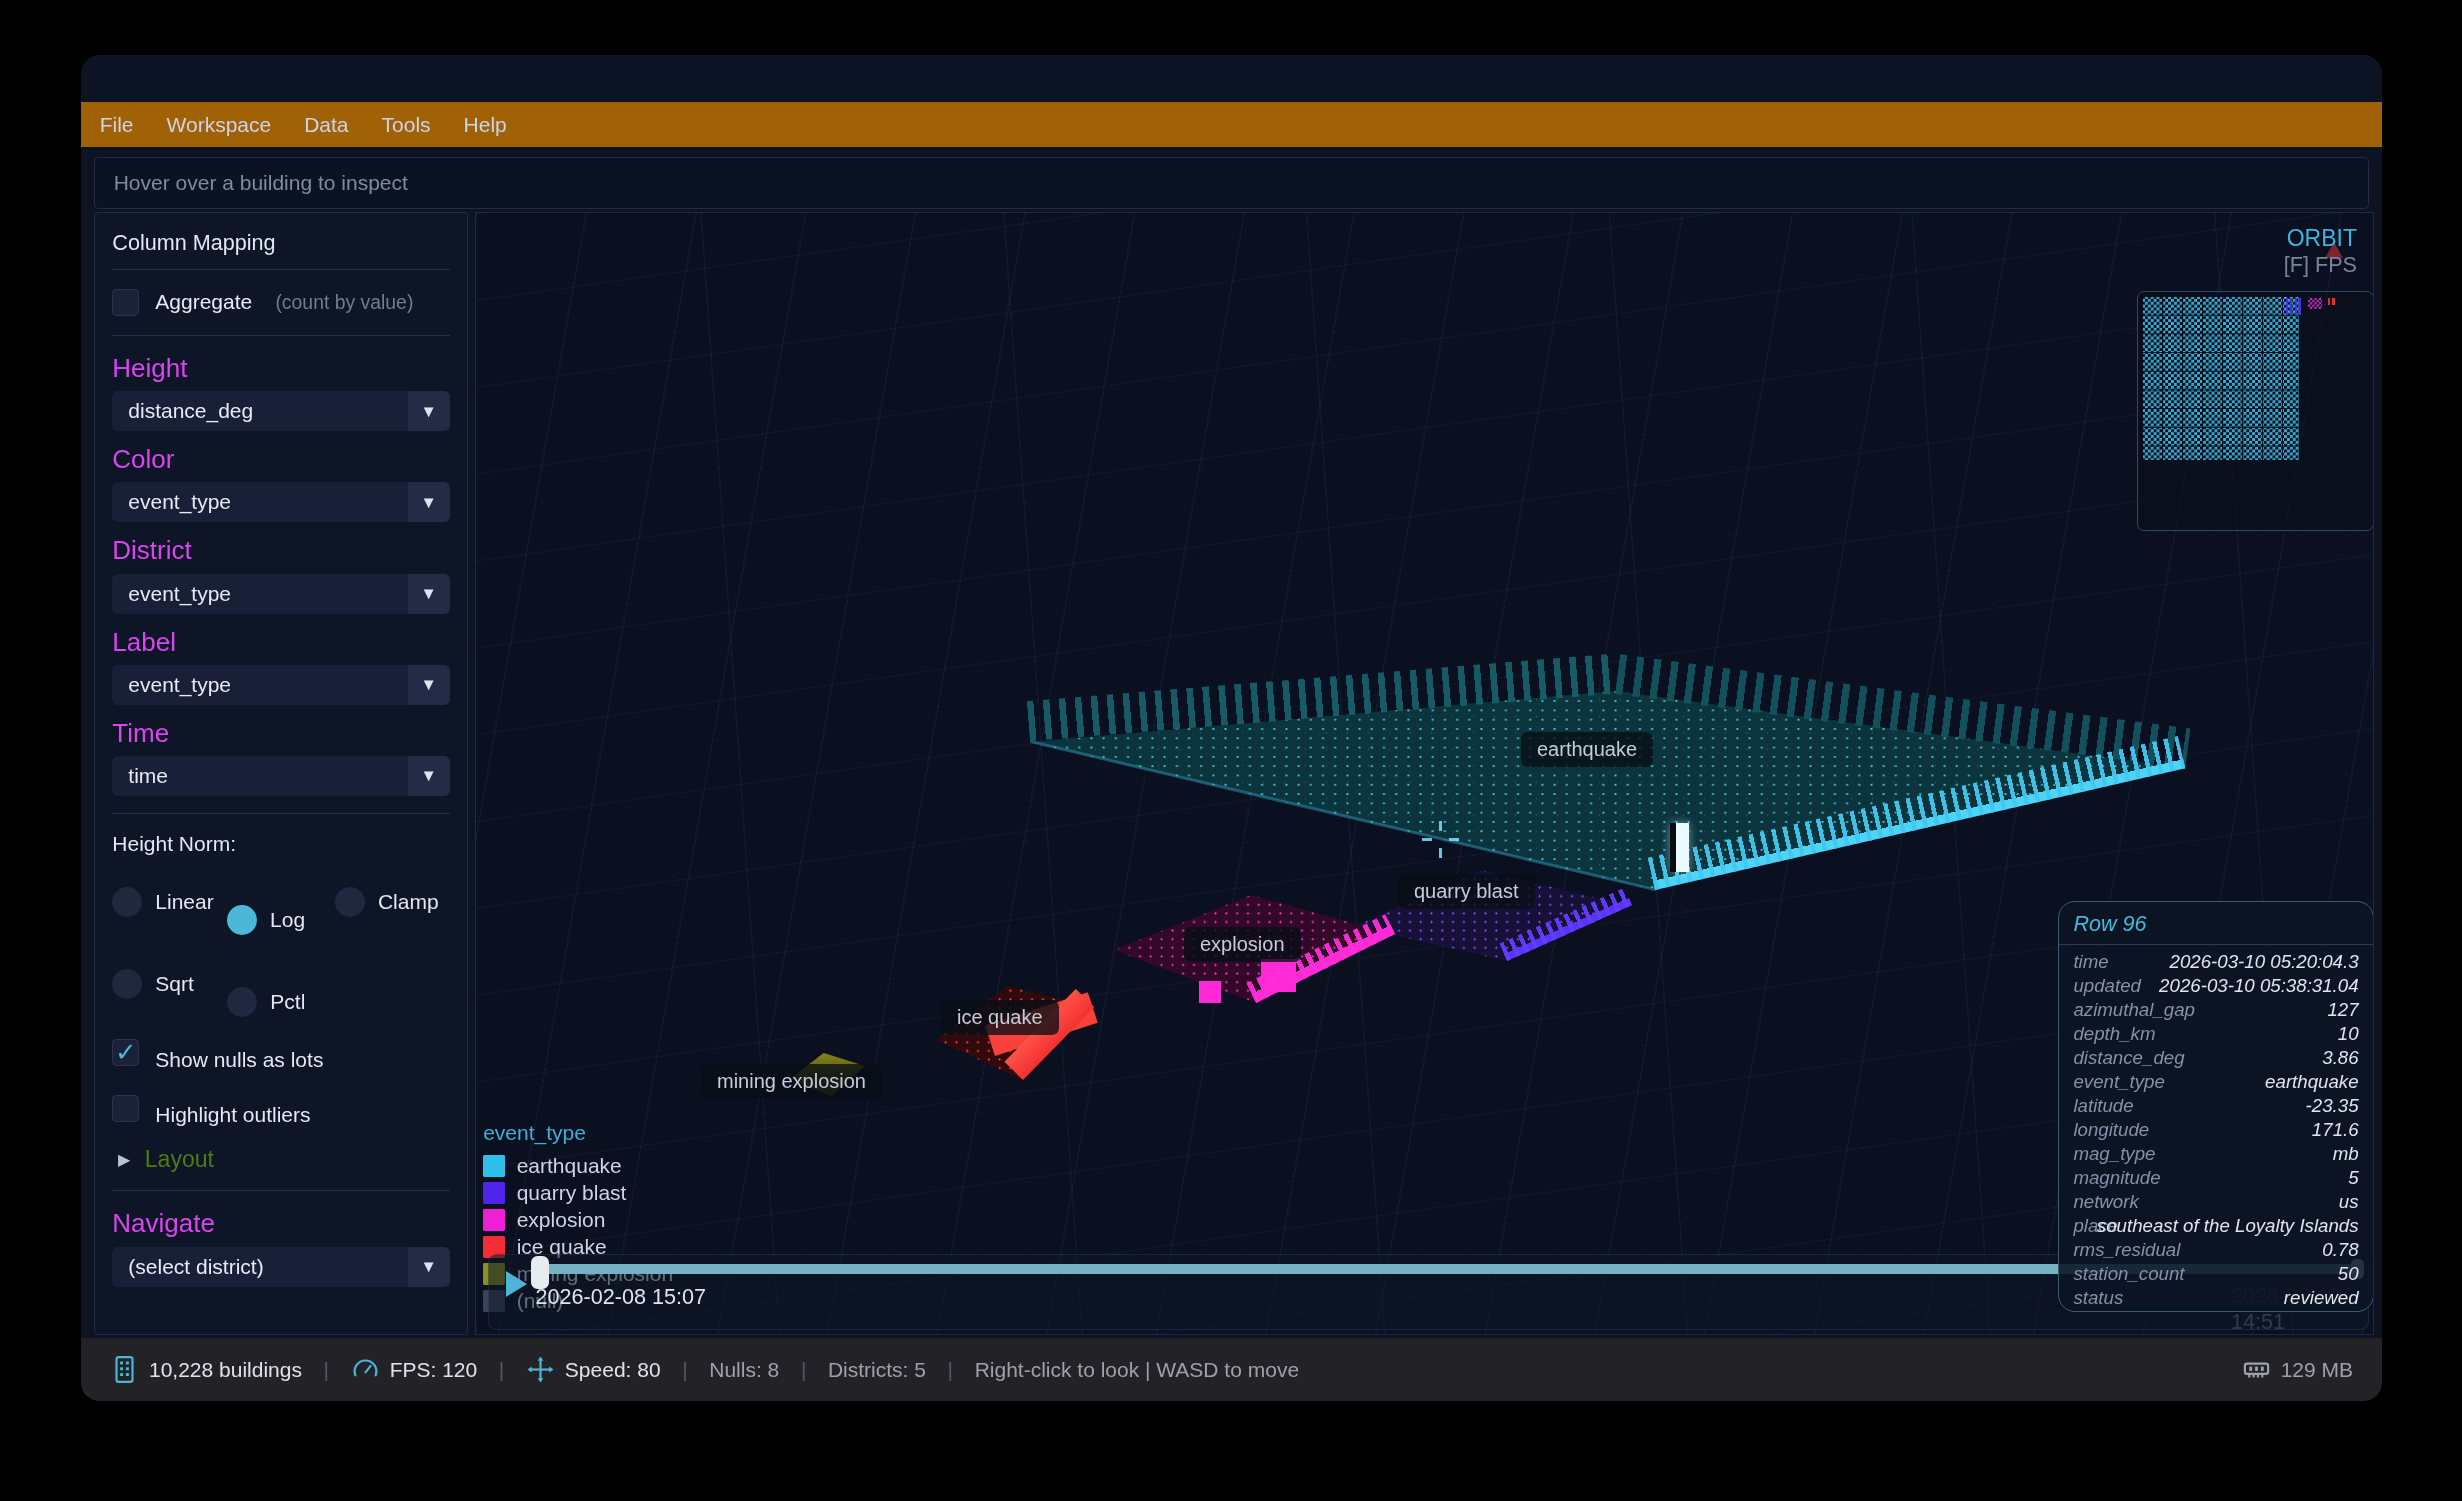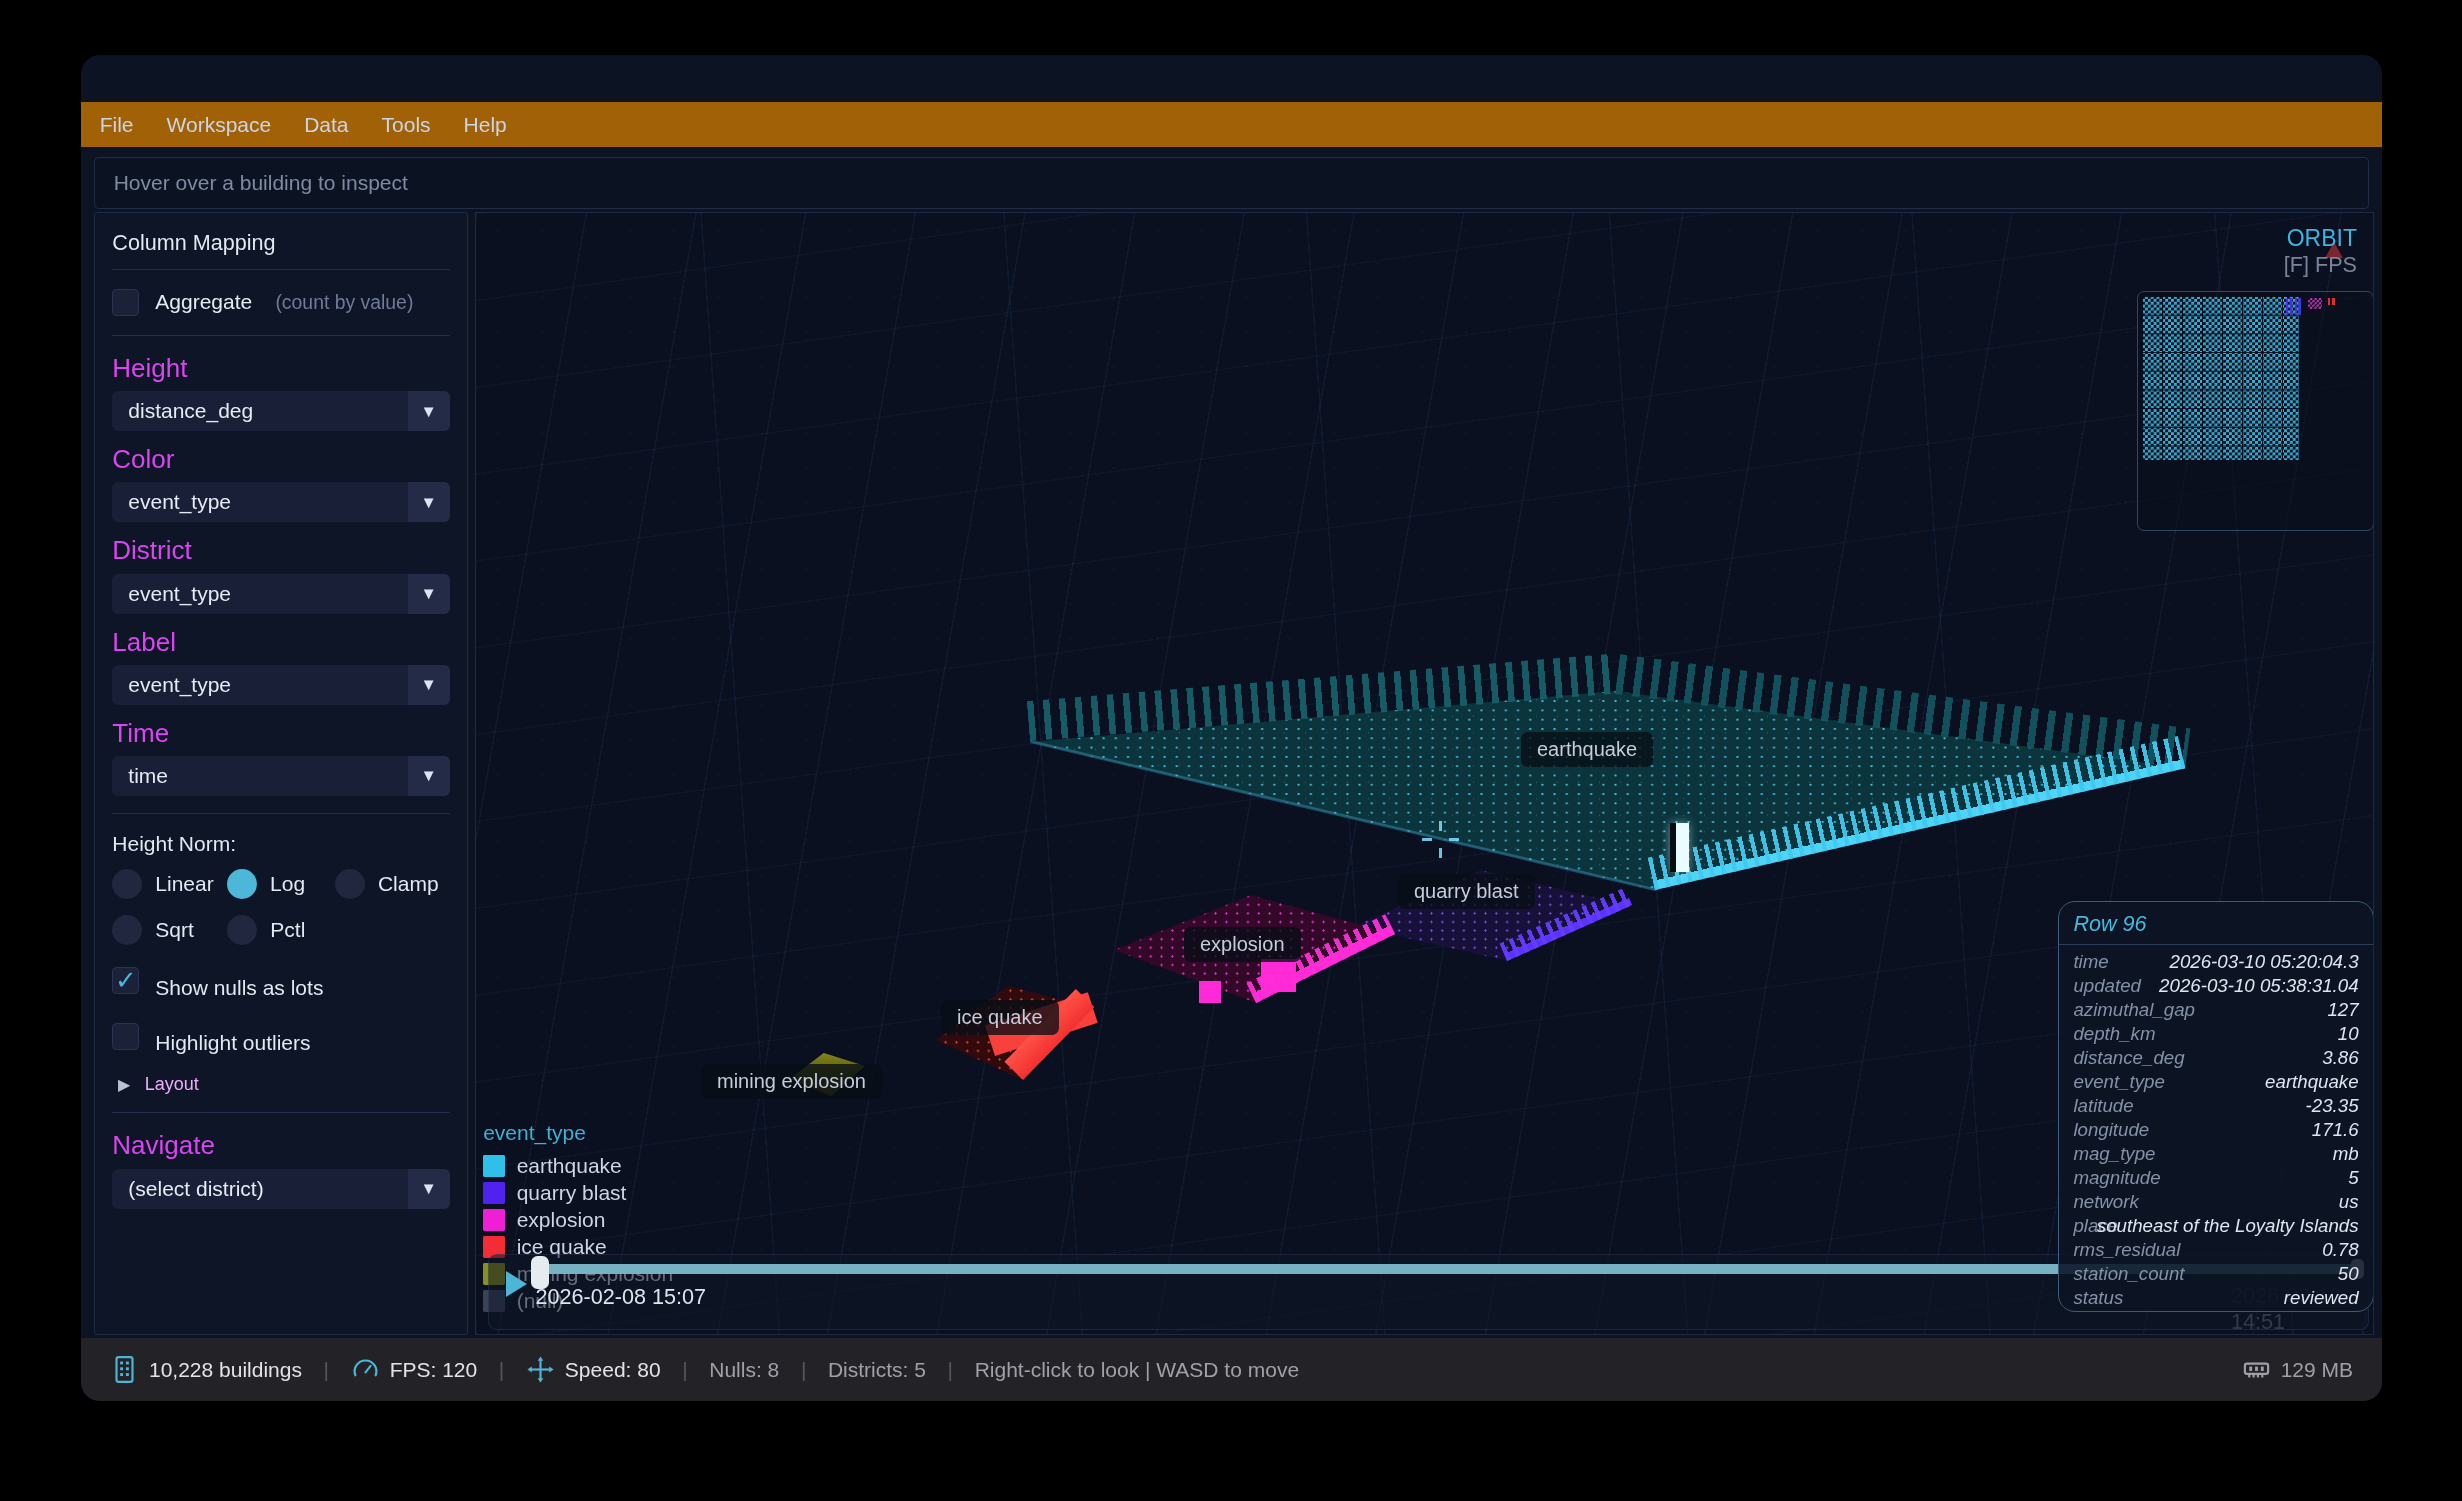--- a/index.html
+++ b/index.html
@@ -43,29 +43,29 @@
             display:flex; align-items:center; padding-left:16px; cursor:pointer; }
   .select-value { font-size:21px; color:#e6ebf5; }
   .select-arrow { position:absolute; right:0; top:0; width:42px; height:100%;
                   background:#242b47; border-radius:0 5.8px 5.8px 0;
                   display:flex; align-items:center; justify-content:center;
                   font-size:16.5px; color:#dde3ef; }
   .norm-title { font-size:21px; color:#e3e8f2; margin:17.3px 0 13px; }
   .norm-row { display:flex; align-items:center; margin-bottom:16px; }
   .norm-item { display:flex; align-items:center; gap:13px; }
   .norm-row .norm-item { width:115px; }
-  .norm-row .norm-item:nth-child(2) { width:108px; }
+  .norm-row .norm-item:nth-child(2) { width:108px;margin-top:36px; }
   .radio { width:30px; height:30px; border-radius:50%; background:#20273f; flex:none; }
   .radio.selected { background:#4db7da; }
   .norm-label { font-size:21px; color:#e3e8f2; }
   .toggle-row { display:flex; align-items:center; gap:16px; margin:17.3px 0; }
   .toggle-label { font-size:21px; color:#e3e8f2;margin-top:14px; }
   .layout-row { display:flex; align-items:center; gap:14.4px; margin:18.7px 0 2.9px; padding-left:5.8px; }
   .layout-caret { font-size:16px; color:#b9c1d2; }
-  .layout-label { font-size:18px; color:#f0abfc; }
+  .layout-label { font-size:23px; color:#4d7c0f; }
 
   
   .viewport { position:absolute; left:394px; top:157px; width:1899px; height:1123px;
               background:#0a1020; border:1.4px solid #1e2942; overflow:hidden;
               background-image:
                 repeating-linear-gradient(100deg, rgba(90,140,210,0.08) 0 1.4px, transparent 1.4px 108px),
                 repeating-linear-gradient(172deg, rgba(90,140,210,0.05) 0 1.4px, transparent 1.4px 86px),
                 repeating-linear-gradient(86deg, rgba(90,150,230,0.07) 0 1.4px, transparent 1.4px 302px),
                 radial-gradient(rgba(120,170,230,0.06) 0.7px, transparent 1.2px);
               background-size:auto,auto,auto,44px 34px; }

